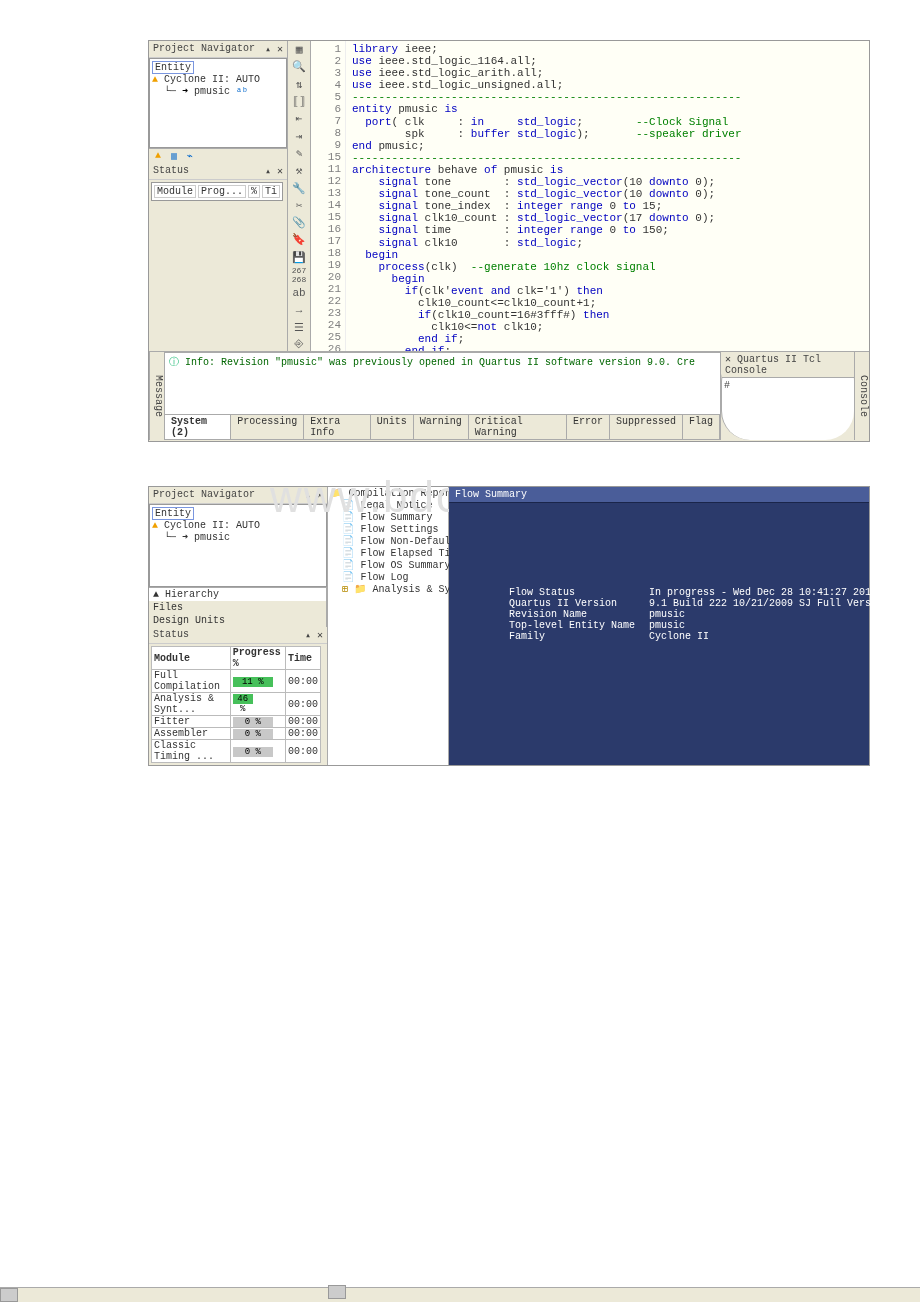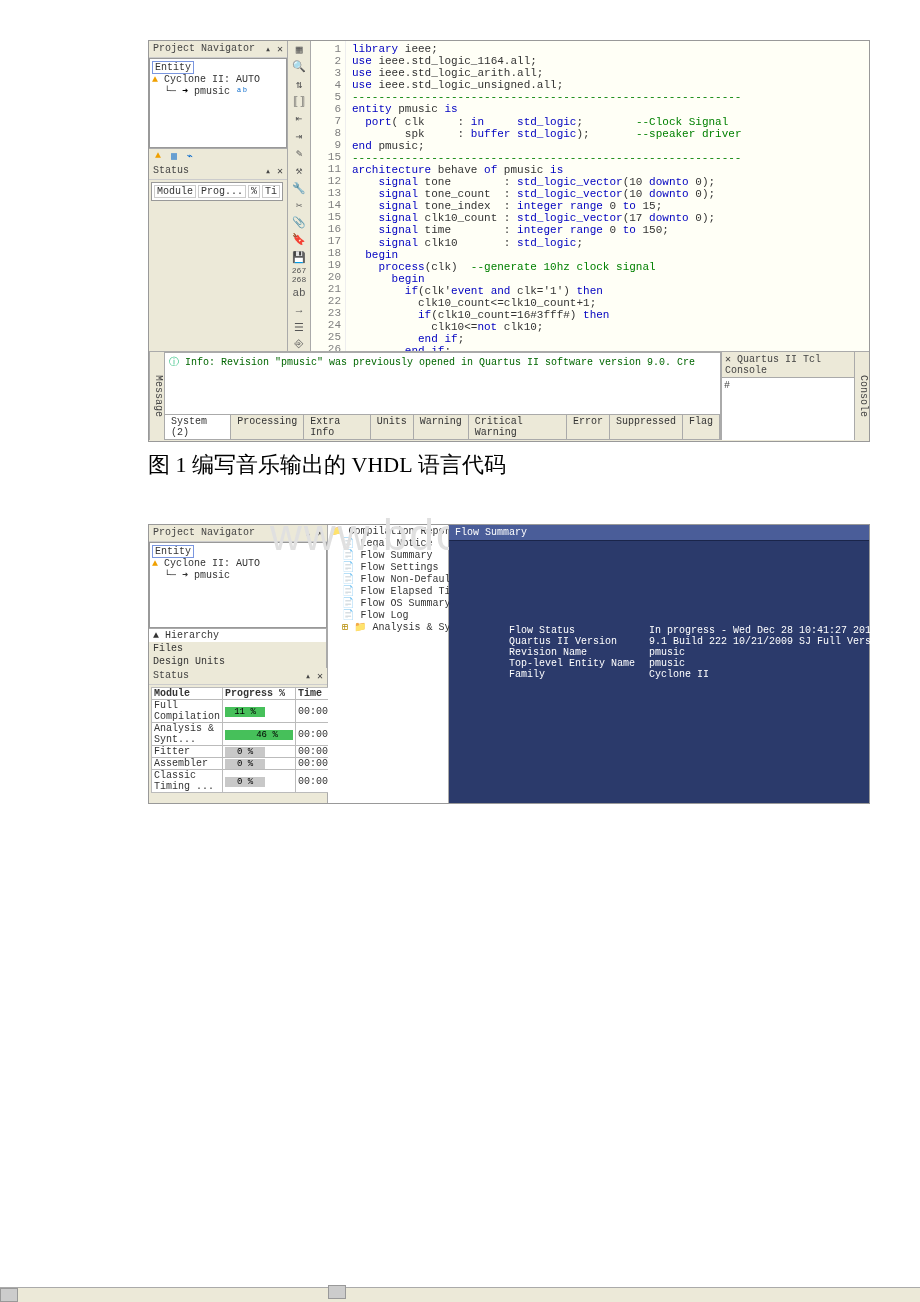--- a/index.html
+++ b/index.html
@@ -128,29 +128,29 @@
   .msg-head { display:flex; border-bottom:1px solid #ccc; background:#ece9d8;}
   .msg-head div { padding:1px 6px; border-right:1px solid #ccc;}
   .msg-lines { padding:2px 4px; color:#006600;}
   .msg-lines .info-ico { color:#2b7; }
   .msg-tabs {
     position:absolute; bottom:0; left:0; right:0;
     display:flex; font-size:10px; background:#ece9d8;
     border-top:1px solid #aaa;
   }
   .msg-tab { padding:1px 6px; border-right:1px solid #aaa; }
-  .msg-tab.active { background:#fff; font-weight:normal;}
+  .msg-tab.active { background:#fff; font-weight:bold;}
   .vtab {
     width:14px; writing-mode:vertical-rl; text-align:center;
     background:#ece9d8; border-left:1px solid #aaa; font-size:10px;
     padding:2px 0; color:#444;
   }
   .tcl-box {
     width:132px; background:#fff; border-left:1px solid #aaa;
-    font-size:10px; color:#444;
+    font-size:10px; color:#444;border-radius:29px;
   }
   .tcl-title { background:#ece9d8; border-bottom:1px solid #aaa; padding:1px 3px; }
 
   
   .s2-wrap { display:flex; height:100%; }
   .s2-left {
     width: 178px; border-right:1px solid #aaa; background:#ece9d8;
     display:flex; flex-direction:column;
   }
   .s2-pn-body {
@@ -319,23 +319,20 @@
           </div>
       </div>
       <div class="tcl-box">
         <div class="tcl-title"><span>✕</span> <span>Quartus II Tcl Console</span></div>
         <div style="padding:2px;">#</div>
       </div>
       <div class="vtab">Console</div>
     </div>
   </div>
 
-  <div class="caption">
-    <span>图 </span><span class="num">1</span><span> 编写音乐输出的 </span><span class="roman">VHDL</span><span> 语言代码</span>
-  </div>
 </div>
 
 <div class="watermark-row">
   <div class="watermark">www.bdocx.com</div>
 </div>
 
 <div class="figure-wrap">
   <div class="screenshot shot2">
     <div class="s2-wrap">
 
@@ -371,21 +368,21 @@
               <tbody>
                 <tr>
                   <td>Full Compilation</td>
                   <td><span class="prog-bar " style="width:40px;">11 %</span></td>
                   <td>00:00</td>
                 </tr>
               </tbody>
               <tbody>
                 <tr>
                   <td>Analysis &amp; Synt...</td>
-                  <td><span class="prog-bar " style="width:52px;padding-left:16px;">46 %</span></td>
+                  <td><span class="prog-bar " style="width:20px;">46 %</span></td>
                   <td>00:00</td>
                 </tr>
               </tbody>
               <tbody>
                 <tr>
                   <td>Fitter</td>
                   <td><span class="prog-bar gray" style="width:40px;">0 %</span></td>
                   <td>00:00</td>
                 </tr>
               </tbody>

